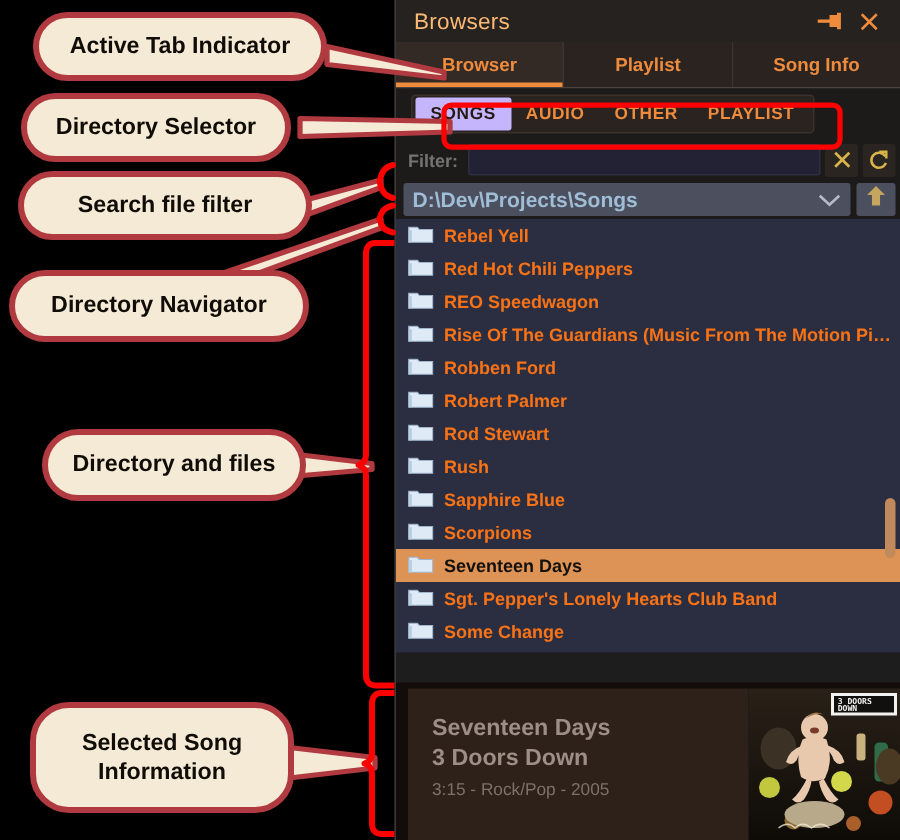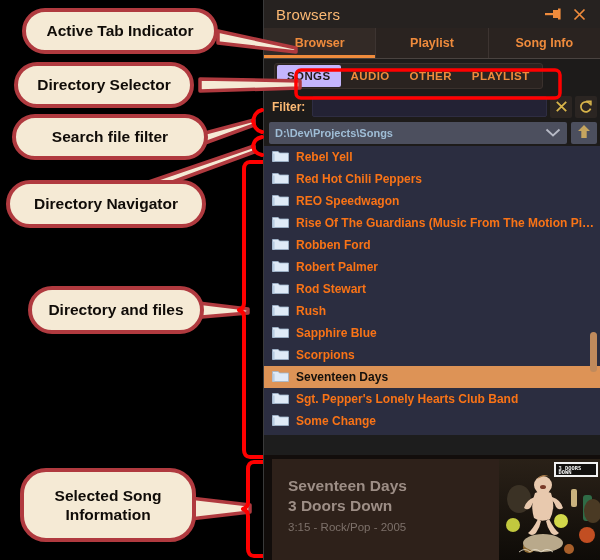--- a/index.html
+++ b/index.html
@@ -67,38 +67,38 @@
     font-size: 11.5px; font-weight: bold; color: #ef8b3c; letter-spacing: .4px;
     border-radius: 2px;
   }
   .dirbtn.active { background: #c4b5fd; color: #231a14; }
 
   
   #filter-row {
     height: 27px; background: #1d1b1a; display: flex; align-items: center;
     padding: 0 3px 0 8px; gap: 3px;
   }
-  #filter-label { color: #fdba74; font-size: 12px; font-weight: bold; margin-right: 4px; }
+  #filter-label { color: #737373; font-size: 12px; font-weight: bold; margin-right: 4px; }
   #filter-input {
     flex: 1; height: 21px; background: #232234;
     border: 1px solid #2e2d42; border-radius: 2px;
     color: #c9cbe0; font-size: 11px; font-family: "Liberation Sans", sans-serif;
     padding: 0 5px; outline: none;
   }
   .ficon {
     width: 22px; height: 22px; border-radius: 2px; background: #2b2522;
     display: flex; align-items: center; justify-content: center; color: #d8b44a;
   }
 
   
   #path-row { height: 26px; display: flex; align-items: center; padding: 0 3px 0 5px; gap: 4px; background:#1d1b1a; }
   #path-combo {
     flex: 1; height: 22px; background: #4c4f5e; border-radius: 2px;
     display: flex; align-items: center; padding: 0 6px;
-    color: #9fbdd6; font-size: 11px; font-weight: bold; justify-content: center;
+    color: #9fbdd6; font-size: 14px; font-weight: bold; justify-content: center;
   }
   #path-combo .pc-text { flex: 1; overflow: hidden; white-space: nowrap; }
   #path-combo .pc-chev { color: #a9abb8; }
   #up-btn {
     width: 26px; height: 22px; background: #4c4f5e; border-radius: 2px;
     display: flex; align-items: center; justify-content: center;
   }
 
   
   #file-list {

